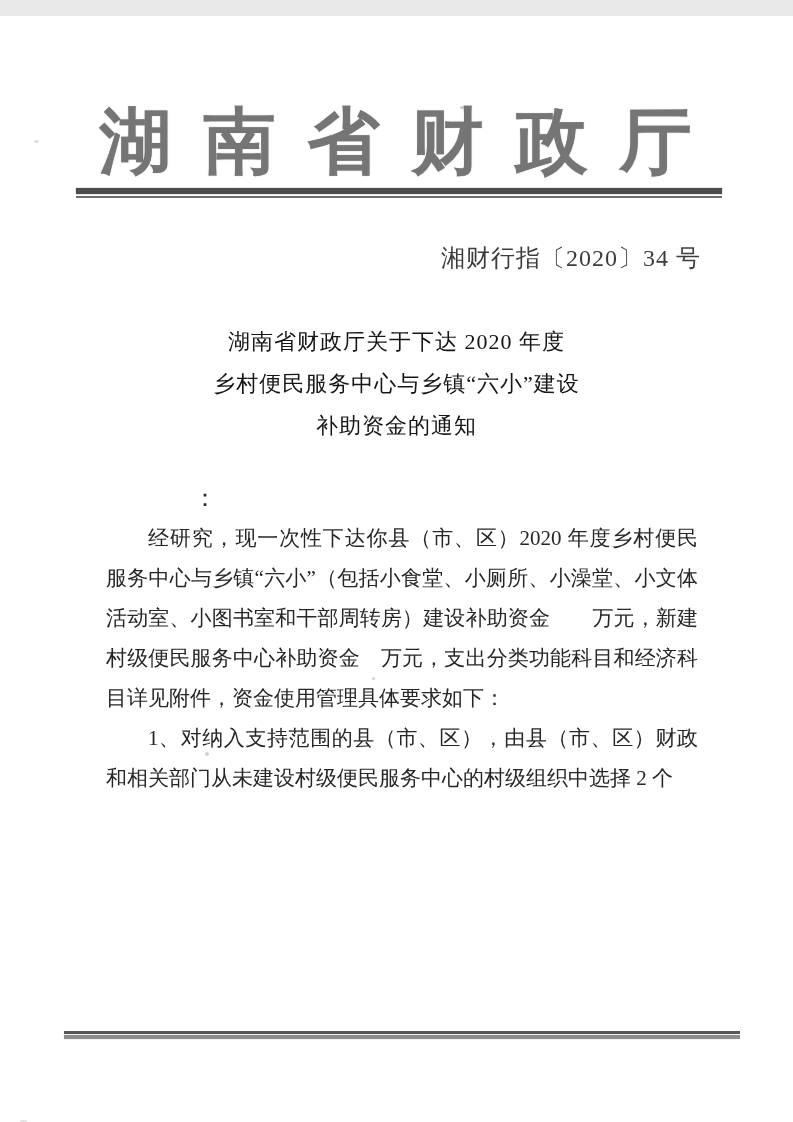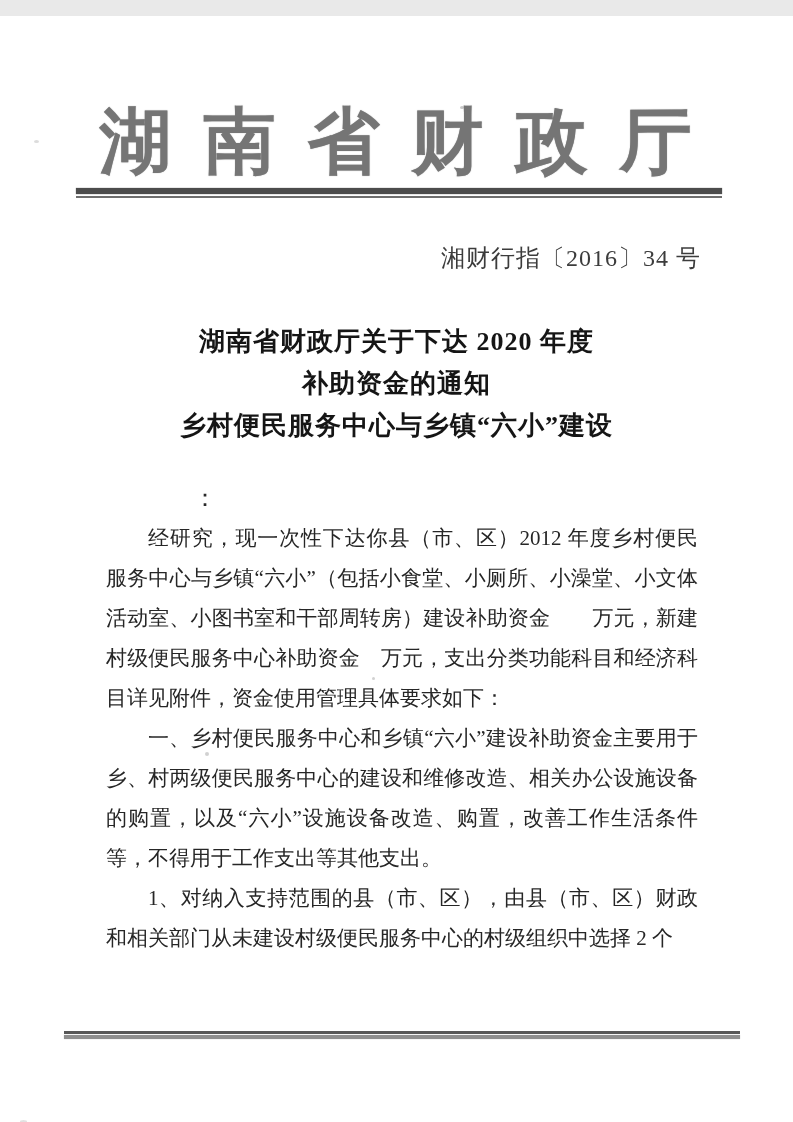--- a/index.html
+++ b/index.html
@@ -48,23 +48,23 @@
     white-space: nowrap;
   }
 
   
   .doc-title {
     position: absolute;
     top: 305px;
     left: 0;
     width: 100%;
     text-align: center;
-    font-size: 26px;
+    font-size: 22px;
     line-height: 42px;
-    font-weight: bold;
+    font-weight: normal;
     color: #151515;
     letter-spacing: 1px;
   }
 
   
   .addressee {
     position: absolute;
     top: 467px;
     left: 193px;
     font-size: 24px;
@@ -104,33 +104,32 @@
 
 <div class="page">
 
   <div class="org-name">湖南省财政厅</div>
 
   <div class="header-rule">
     <div class="rule-thick"></div>
     <div class="rule-thin"></div>
   </div>
 
-  <div class="doc-number">湘财行指〔2016〕34 号</div>
+  <div class="doc-number">湘财行指〔2020〕34 号</div>
 
   <div class="doc-title">
     <div>湖南省财政厅关于下达 2020 年度</div>
+    <div>乡村便民服务中心与乡镇“六小”建设</div>
     <div>补助资金的通知</div>
-    <div>乡村便民服务中心与乡镇“六小”建设</div>
   </div>
 
   <div class="addressee">：</div>
 
   <div class="body-text">
-    <p>经研究，现一次性下达你县（市、区）2012 年度乡村便民服务中心与乡镇“六小”（包括小食堂、小厕所、小澡堂、小文体活动室、小图书室和干部周转房）建设补助资金　　万元，新建村级便民服务中心补助资金　万元，支出分类功能科目和经济科目详见附件，资金使用管理具体要求如下：</p>
-    <p>一、乡村便民服务中心和乡镇“六小”建设补助资金主要用于乡、村两级便民服务中心的建设和维修改造、相关办公设施设备的购置，以及“六小”设施设备改造、购置，改善工作生活条件等，不得用于工作支出等其他支出。</p>
+    <p>经研究，现一次性下达你县（市、区）2020 年度乡村便民服务中心与乡镇“六小”（包括小食堂、小厕所、小澡堂、小文体活动室、小图书室和干部周转房）建设补助资金　　万元，新建村级便民服务中心补助资金　万元，支出分类功能科目和经济科目详见附件，资金使用管理具体要求如下：</p>
     <p>1、对纳入支持范围的县（市、区），由县（市、区）财政和相关部门从未建设村级便民服务中心的村级组织中选择 2 个</p>
   </div>
 
   <div class="footer-rule">
     <div class="rule-thin"></div>
     <div class="rule-thick"></div>
   </div>
 
   <div class="speck s1"></div>
   <div class="speck s2"></div>

